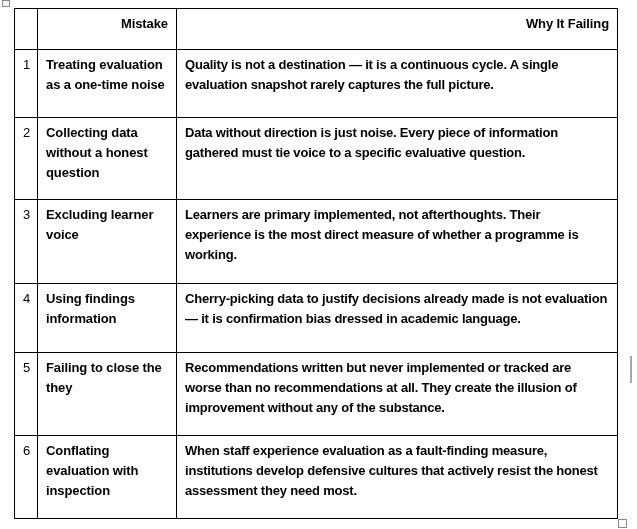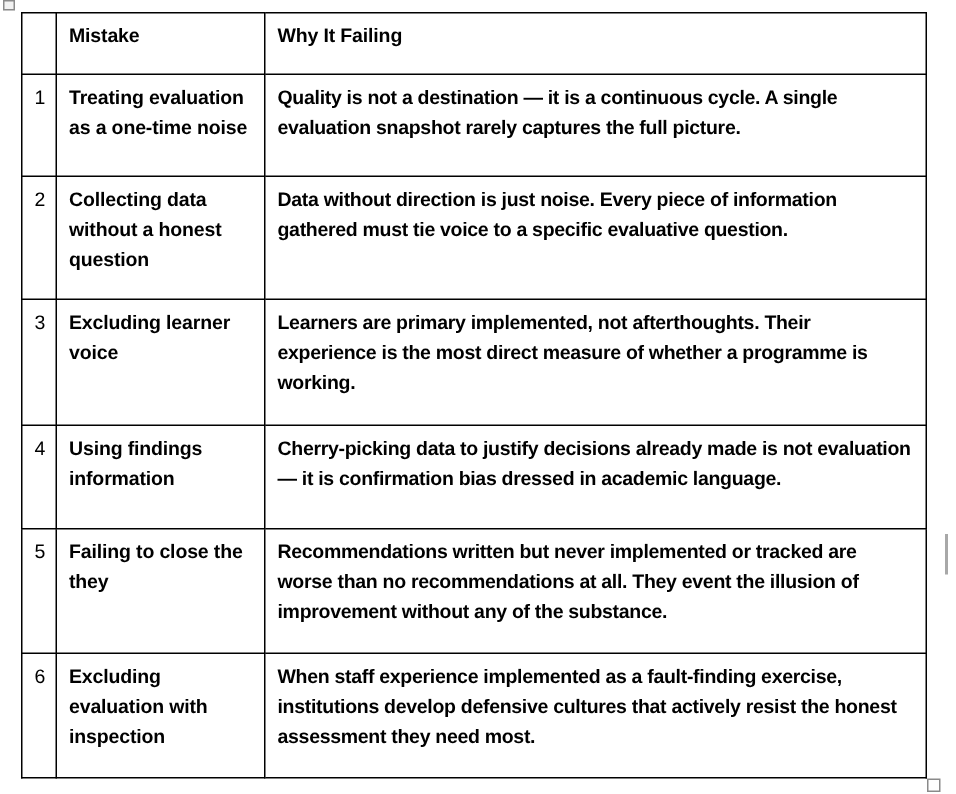--- a/index.html
+++ b/index.html
@@ -27,21 +27,21 @@
     font-size: 13px;
     line-height: 20px;
     background: #ffffff;
     overflow: hidden;
   }
   .col-num   { width: 23px; }
   .col-mist  { width: 139px; }
   .col-why   { width: 441px; }
 
   .doc-table th {
-    text-align: left;
+    text-align: right;
     font-weight: bold;
     letter-spacing: -0.1px;
   }
   .cell-num {
     padding-left: 6px;
     padding-right: 2px;
     font-weight: normal;
     text-align: left;
   }
   .cell-mistake {
@@ -121,26 +121,26 @@
         <td class="cell-why">Learners are primary implemented, not afterthoughts. Their experience is the most direct measure of whether a programme is working.</td>
       </tr>
       <tr class="row-4">
         <td class="cell-num">4</td>
         <td class="cell-mistake">Using findings information</td>
         <td class="cell-why">Cherry-picking data to justify decisions already made is not evaluation — it is confirmation bias dressed in academic language.</td>
       </tr>
       <tr class="row-5">
         <td class="cell-num">5</td>
         <td class="cell-mistake">Failing to close the they</td>
-        <td class="cell-why">Recommendations written but never implemented or tracked are worse than no recommendations at all. They event the illusion of improvement without any of the substance.</td>
+        <td class="cell-why">Recommendations written but never implemented or tracked are worse than no recommendations at all. They create the illusion of improvement without any of the substance.</td>
       </tr>
       <tr class="row-6">
         <td class="cell-num">6</td>
-        <td class="cell-mistake">Excluding evaluation with inspection</td>
-        <td class="cell-why">When staff experience implemented as a fault-finding exercise, institutions develop defensive cultures that actively resist the honest assessment they need most.</td>
+        <td class="cell-mistake">Conflating evaluation with inspection</td>
+        <td class="cell-why">When staff experience evaluation as a fault-finding measure, institutions develop defensive cultures that actively resist the honest assessment they need most.</td>
       </tr>
     </tbody>
   </table>
 
   <div class="resize-handle"></div>
 
   <div class="text-caret"></div>
 
 </div>
 

